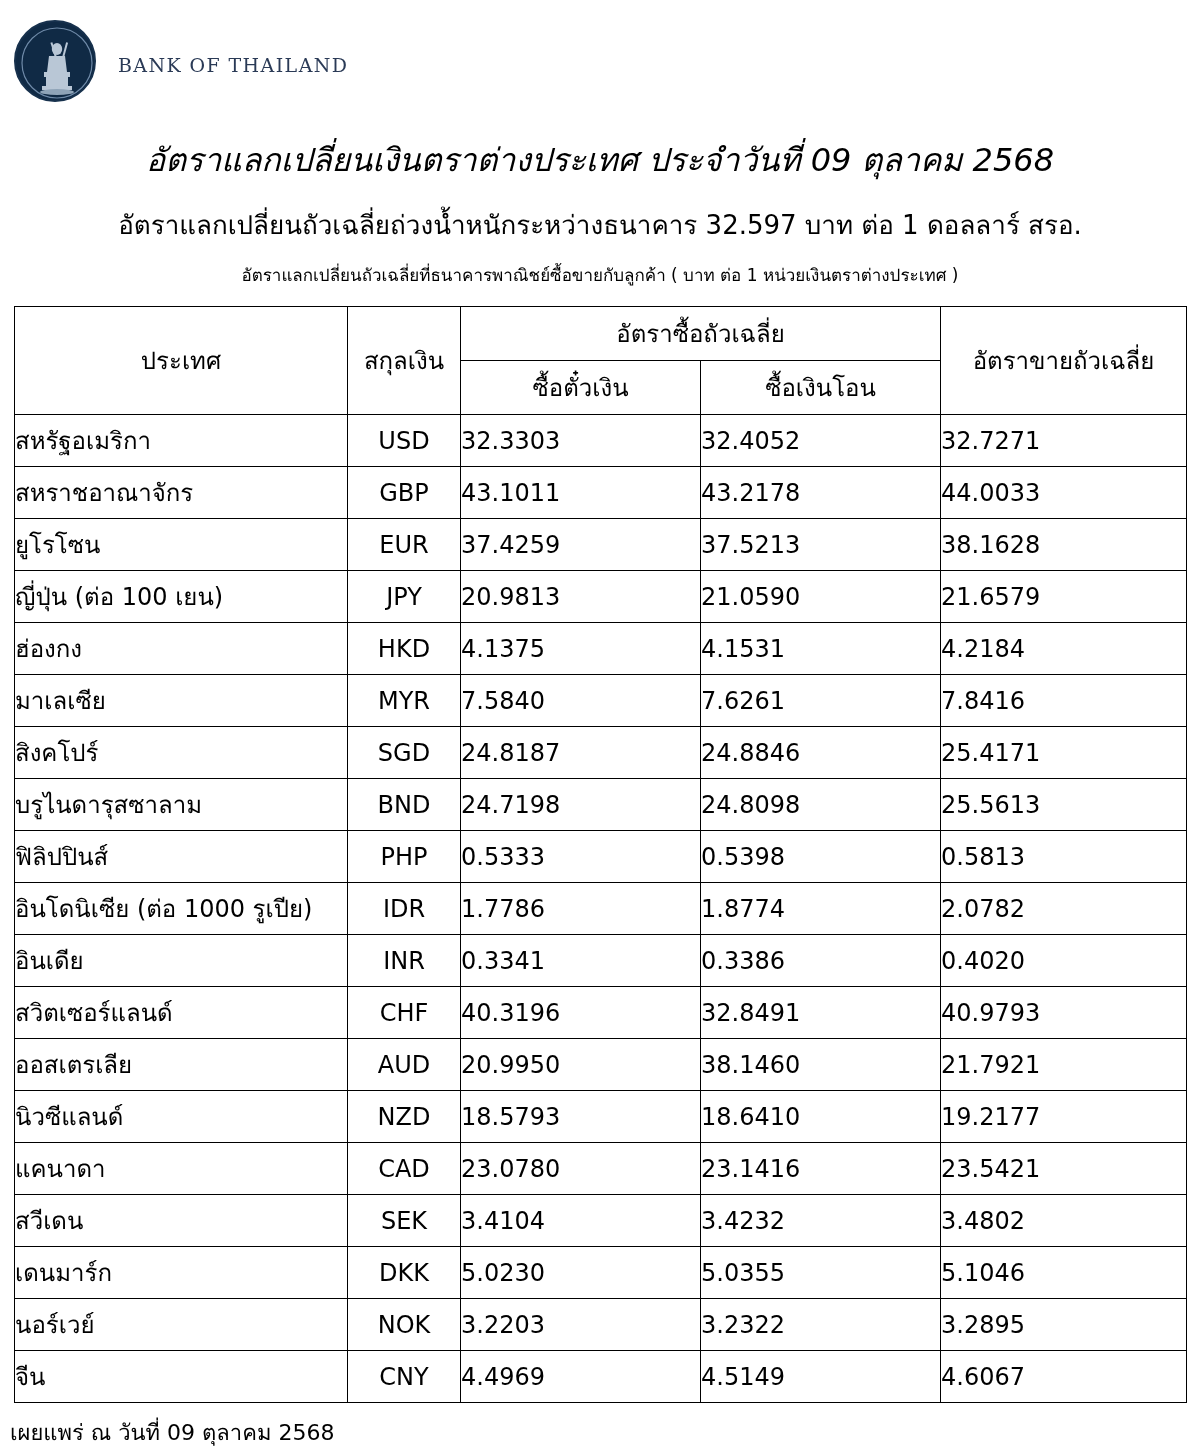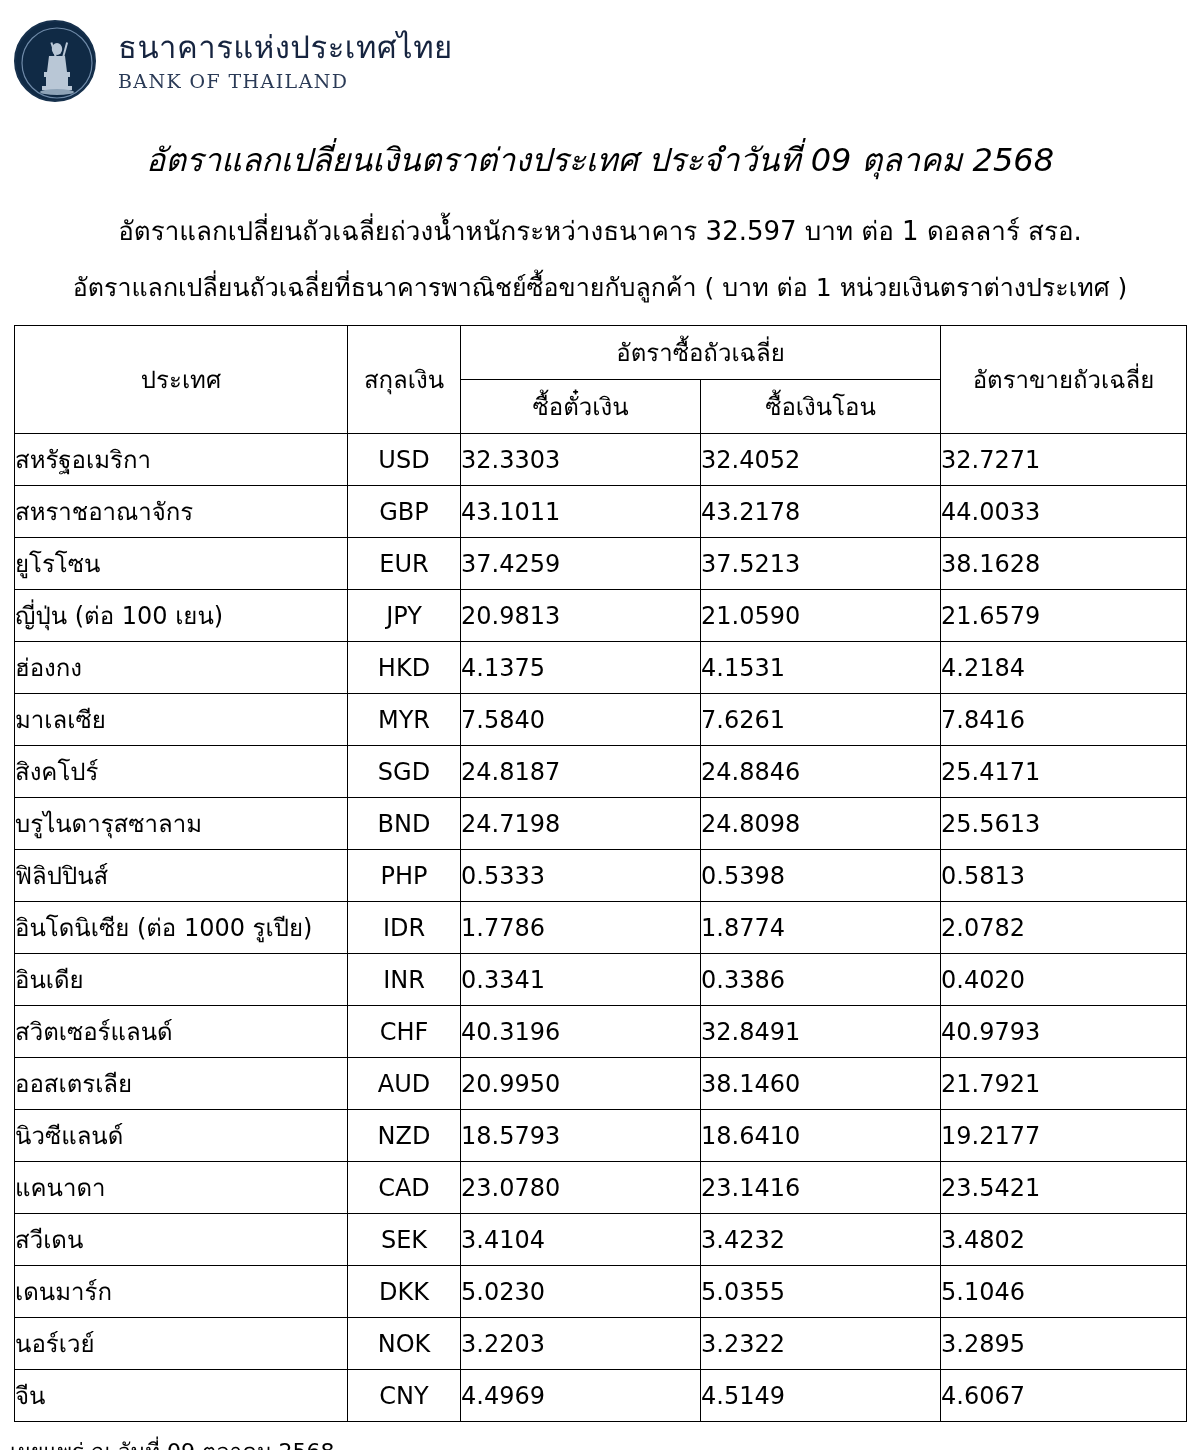--- a/index.html
+++ b/index.html
@@ -62,25 +62,25 @@
   
   .titles { text-align: center; }
   .title-main {
     font-size: 32px;
     margin-top: 24px;
     white-space: nowrap;
     font-style: italic;
   }
   .title-sub1 {
     font-size: 26px;
-    margin-top: 25px;
+    margin-top: 19px;
     white-space: nowrap;
   }
   .title-sub2 {
-    font-size: 25px;
+    font-size: 17px;
     margin-top: 16px;
     white-space: nowrap;
   }
 
   
   .table-wrap {
     margin: 18px auto 0 auto;
     width: 1172px;
   }
   table.fx {
@@ -142,21 +142,20 @@
           <ellipse cx="41" cy="27" rx="5.2" ry="6"></ellipse>
           <path d="M33 34 L49 34 L51 50 L31 50 Z"></path>
           <rect x="28" y="50" width="26" height="5"></rect>
           <rect x="30" y="55" width="22" height="9"></rect>
           <rect x="26" y="64" width="30" height="4"></rect>
         </g>
         <ellipse cx="41" cy="70" rx="17" ry="3" fill="#8fa4b8"></ellipse>
       </svg>
     </div>
     <div class="wordmark">
-      <div class="thai">ธนาคารแห่งประเทศไทย</div>
       <div class="eng">BANK OF THAILAND</div>
     </div>
   </div>
 
   <div class="titles">
     <div class="title-main">อัตราแลกเปลี่ยนเงินตราต่างประเทศ ประจำวันที่ 09 ตุลาคม 2568</div>
     <div class="title-sub1">อัตราแลกเปลี่ยนถัวเฉลี่ยถ่วงน้ำหนักระหว่างธนาคาร 32.597 บาท ต่อ 1 ดอลลาร์ สรอ.</div>
     <div class="title-sub2">อัตราแลกเปลี่ยนถัวเฉลี่ยที่ธนาคารพาณิชย์ซื้อขายกับลูกค้า ( บาท ต่อ 1 หน่วยเงินตราต่างประเทศ )</div>
   </div>
 

